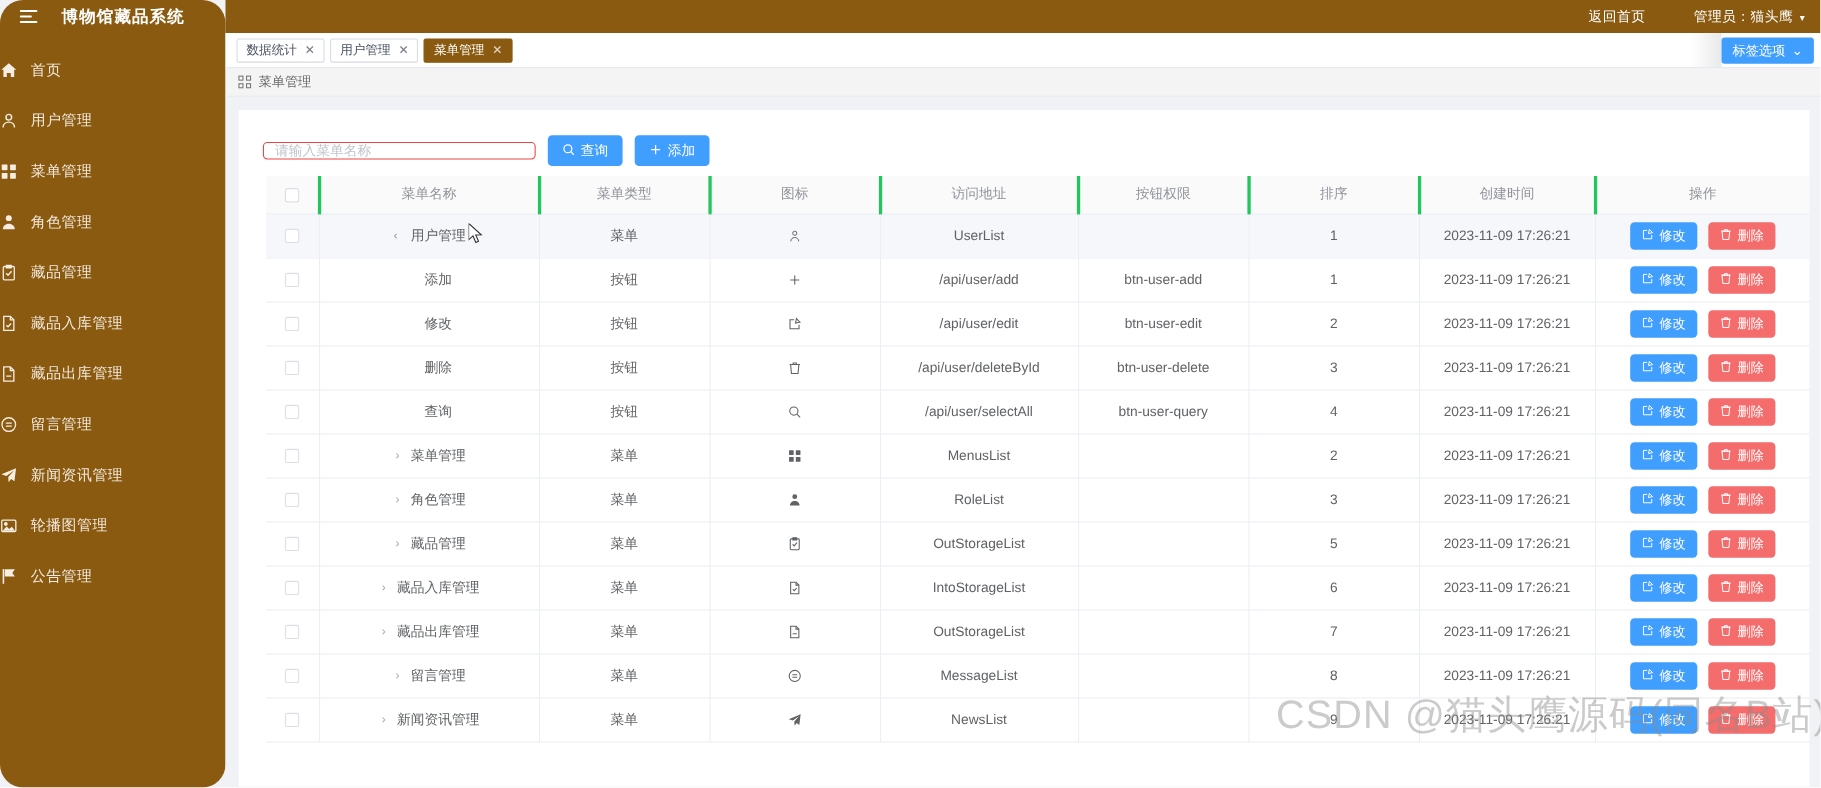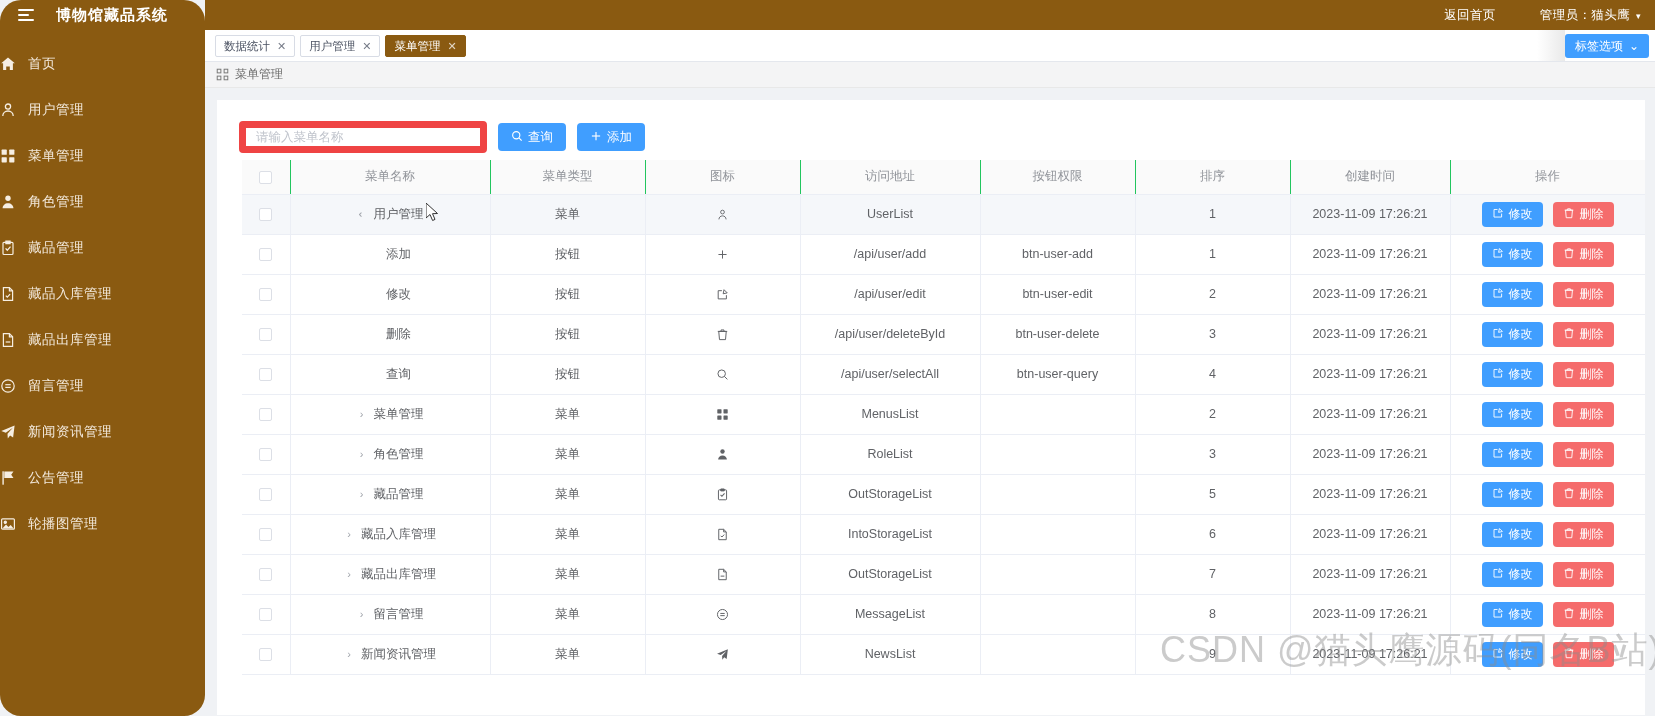--- a/index.html
+++ b/index.html
@@ -123,22 +123,22 @@
     height: 100%;
     padding: 14px 0 0 0;
     overflow: hidden;
   }
   #toolbar {
     display: flex; align-items: center;
     padding: 0 0 0 22px;
     gap: 11px; height: 46px;
   }
   #search-input {
-    width: 248px; height: 32px;
-    border: 7px solid #ef4444; border-radius: 4px;
+    width: 248px; height: 16px;
+    border: 1px solid #ef4444; border-radius: 4px;
     padding: 0 10px; font-size: 12.5px;
     color: #606266; outline: none;
     font-family: Liberation Sans, sans-serif;
   }
   #search-input::placeholder { color: #c0c4cc; }
   .btn {
     height: 28px; border: none; border-radius: 4px;
     color: #fff; font-size: 12.5px;
     padding: 0 13px; cursor: pointer;
     display: inline-flex; align-items: center; gap: 5px;
@@ -148,21 +148,21 @@
 
   
   #table-wrap { padding: 0 25px 0 25px; }
   table { border-collapse: collapse; width: 100%; table-layout: fixed; font-size: 12.5px; }
   thead th {
     background: #fafafa;
     color: #909399;
     font-weight: normal;
     height: 34px;
     border-bottom: 1px solid #ebeef5;
-    border-right: 1px solid #22c55e;
+    border-right: 3px solid #22c55e;
     text-align: center;
   }
   thead th:last-child { border-right: 1px solid #ebeef5; }
   tbody td {
     height: 40px;
     border-bottom: 1px solid #ebeef5;
     border-right: 1px solid #ebeef5;
     text-align: center;
     color: #606266;
     background: #fff;
@@ -293,36 +293,36 @@
         <div class="nav-item">
           <span class="nav-ico">
             <svg width="16" height="16" viewBox="0 0 16 16" fill="#f6eee2">
               <path d="M14.6 1.6 1.3 7.1l4.5 1.6 7-4.9-5.3 5.9.3 4.8 2.3-3 3 2.1z"></path>
             </svg>
           </span>
           <span class="nav-label">新闻资讯管理</span>
         </div>
         <div class="nav-item">
           <span class="nav-ico">
-            <svg width="16" height="16" viewBox="0 0 16 16" fill="#f6eee2">
-              <rect x="2.4" y="1.3" width="1.4" height="13.4"></rect>
-              <path d="M4.3 1.6h9.2l-2.3 3.2 2.3 3.3H4.3z"></path>
-            </svg>
-          </span>
-          <span class="nav-label">公告管理</span>
-        </div>
-        <div class="nav-item">
-          <span class="nav-ico">
             <svg width="16" height="16" viewBox="0 0 16 16" fill="none" stroke="#f6eee2" stroke-width="1.2">
               <rect x="1.6" y="2.8" width="12.8" height="10.4" rx="1"></rect>
               <circle cx="5.3" cy="6.3" r="1.1" fill="#f6eee2"></circle>
               <path d="M2.4 12.4l3.6-3.8 2.4 2.4 2.3-2.1 2.9 3.5z" fill="#f6eee2" stroke="none"></path>
             </svg>
           </span>
           <span class="nav-label">轮播图管理</span>
+        </div>
+        <div class="nav-item">
+          <span class="nav-ico">
+            <svg width="16" height="16" viewBox="0 0 16 16" fill="#f6eee2">
+              <rect x="2.4" y="1.3" width="1.4" height="13.4"></rect>
+              <path d="M4.3 1.6h9.2l-2.3 3.2 2.3 3.3H4.3z"></path>
+            </svg>
+          </span>
+          <span class="nav-label">公告管理</span>
         </div>
       </div>
   </div>
 
   <div id="right">
 
     <div id="topbar">
       <span class="tb-link">返回首页</span>
       <span class="tb-link"><span>管理员：猫头鹰</span><span class="caret">▾</span></span>
     </div>

